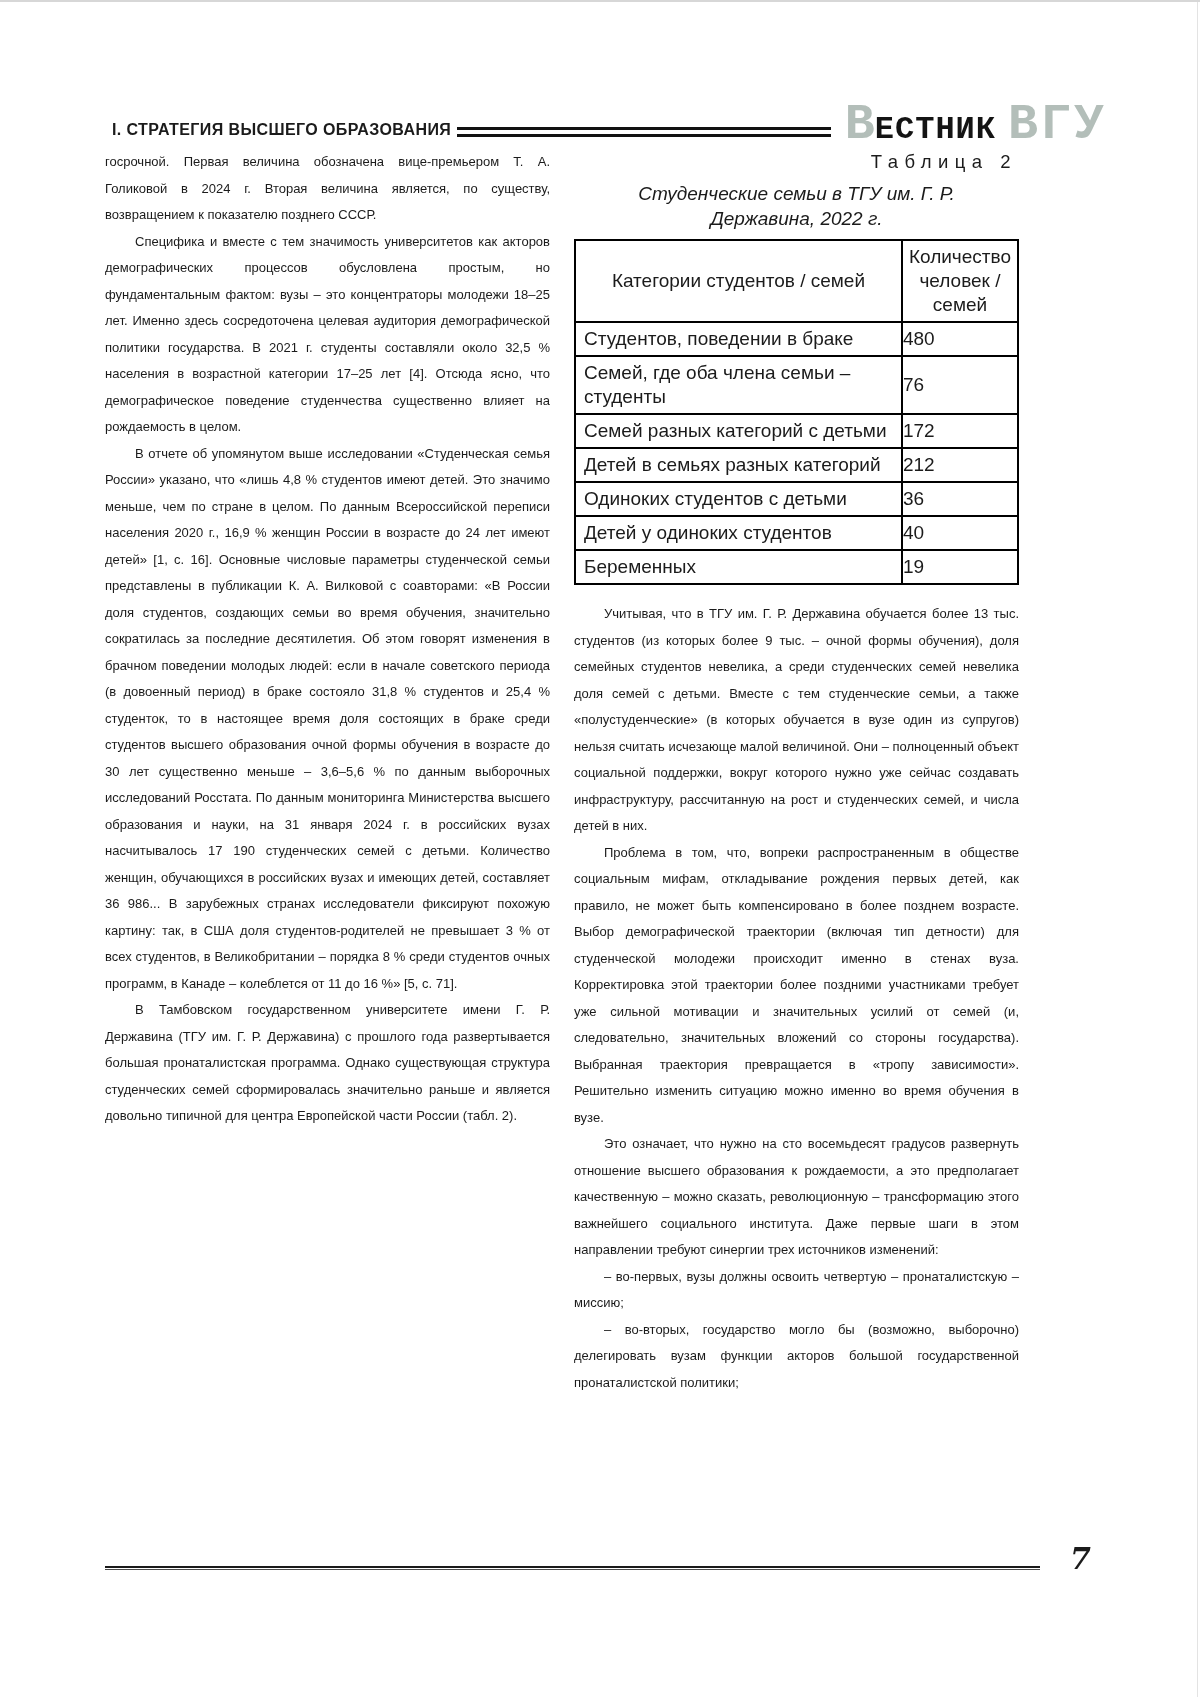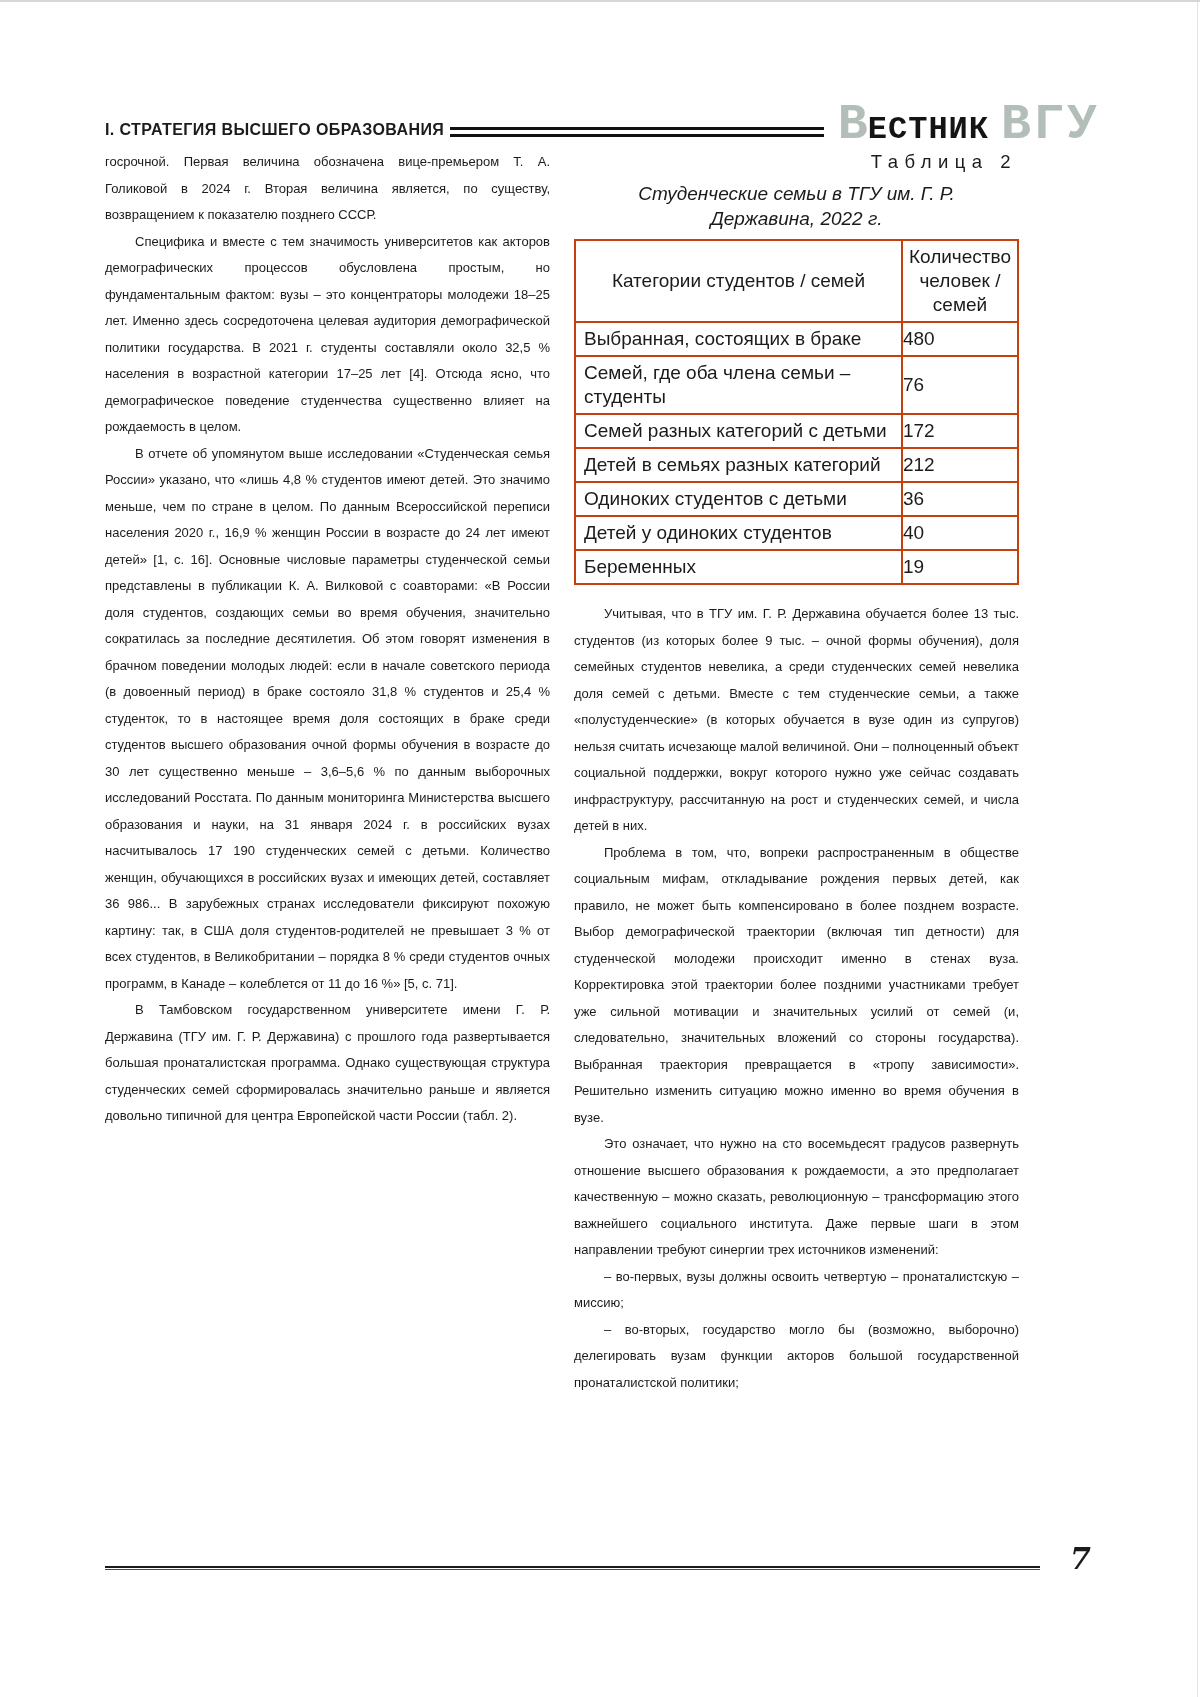--- a/index.html
+++ b/index.html
@@ -12,21 +12,21 @@
     overflow:hidden;
     border-top:2px solid #d7d7d7;
   }
   .edge-artifact {
     position:absolute; top:0; right:2px; width:1px; height:100%;
     background:#e3e3e3;
   }
 
   
   .page-header {
-    position:absolute; top:98px; left:105px; width:995px;
+    position:absolute; top:98px; left:112px; width:995px;
     display:flex; align-items:center;text-align:right;
   }
   .running-title {
     font-weight:bold; font-size:16px; letter-spacing:0.4px;
     white-space:nowrap; padding-top:10px;
   }
   .double-rule {
     flex:1; height:10px; box-sizing:border-box;
     border-top:3px solid #111; border-bottom:3px solid #111;
     margin:14px 14px 0 6px;
@@ -58,21 +58,21 @@
   }
   .table-title {
     font-style:italic; font-size:19px; line-height:25px;
     text-align:center; margin:0 18px 8px 18px;
   }
   table.data-table {
     border-collapse:collapse; width:100%;
     margin-bottom:16px;
   }
   .data-table th, .data-table td {
-    border:2px solid #c2410c;
+    border:2px solid #000000;
     font-size:19px; font-weight:normal;
     line-height:24px;
   }
   .data-table th { text-align:center; padding:4px 6px; }
   .data-table td.cat { text-align:left; padding:4px 8px; }
   .data-table td.num { width:104px; padding:4px 0; }
 
   
   .page-footer {
     position:absolute; top:1542px; left:105px; width:995px;
@@ -118,21 +118,21 @@
 
       <table class="data-table">
         <thead>
           <tr>
             <th>Категории студентов / семей</th>
             <th>Количество человек / семей</th>
           </tr>
         </thead>
         <tbody>
           <tr>
-            <td class="cat">Выбранная, состоящих в браке</td>
+            <td class="cat">Студентов, поведении в браке</td>
             <td class="num">480</td>
           </tr>
           <tr>
             <td class="cat">Семей, где оба члена семьи – студенты</td>
             <td class="num">76</td>
           </tr>
           <tr>
             <td class="cat">Семей разных категорий с детьми</td>
             <td class="num">172</td>
           </tr>

